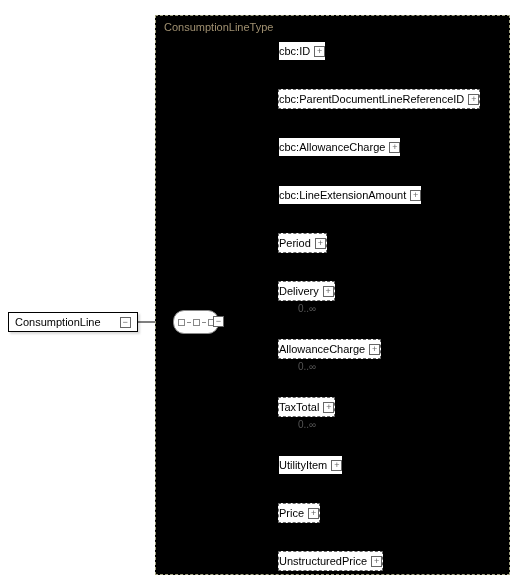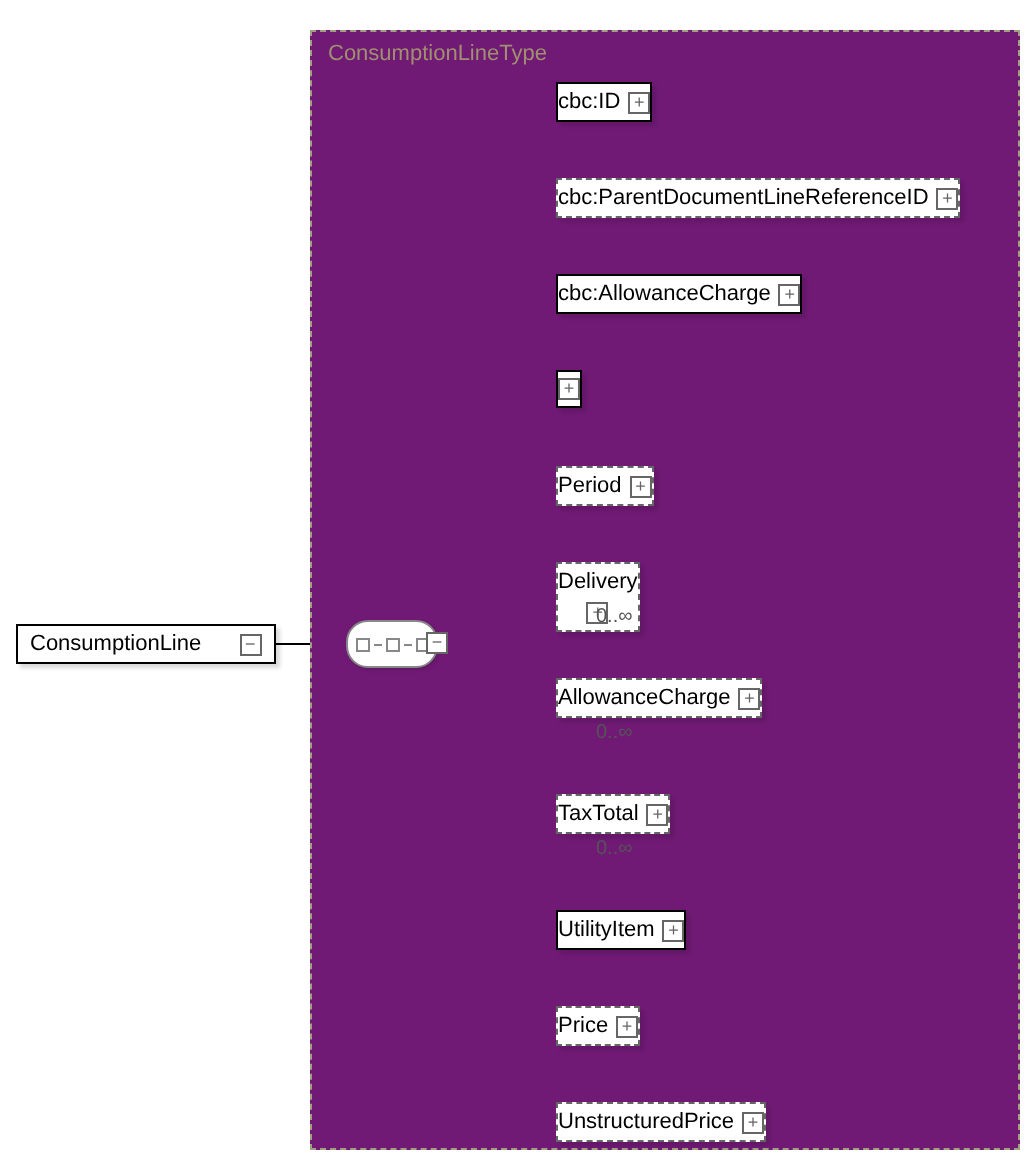--- a/index.html
+++ b/index.html
@@ -12,21 +12,21 @@
     background: #fff;
     position: relative;
     overflow: hidden;
   }
   .type-container {
     position: absolute;
     left: 155px;
     top: 15px;
     width: 355px;
     height: 560px;
-    background: #701a75;
+    background: #000000;
     border: 1px dashed #a0a080;
     padding: 5px 8px;
     box-sizing: border-box;
   }
   .type-label {
     color: #a09070;
     font-size: 11px;
   }
   .root-box {
     position: absolute;
@@ -156,27 +156,28 @@
     </div>
     <div class="child dashed" style="top: 89px; left: 278px;">
       <span>cbc:ParentDocumentLineReferenceID</span>
       <span class="expand-btn">+</span>
     </div>
     <div class="child solid" style="top: 137px; left: 278px;">
       <span>cbc:AllowanceCharge</span>
       <span class="expand-btn">+</span>
     </div>
     <div class="child solid" style="top: 185px; left: 278px;">
+      <span>cbc:LineExtensionAmount</span>
       <span class="expand-btn">+</span>
     </div>
     <div class="child dashed" style="top: 233px; left: 278px;">
       <span>Period</span>
       <span class="expand-btn">+</span>
     </div>
-    <div class="child dashed" style="top: 281px; left: 278px; flex-direction: column;">
+    <div class="child dashed" style="top: 281px; left: 278px;">
       <span>Delivery</span>
       <span class="expand-btn">+</span>
     </div>
     <div class="occ" style="top: 303px; left: 298px;">0..∞</div>
     <div class="child dashed" style="top: 339px; left: 278px;">
       <span>AllowanceCharge</span>
       <span class="expand-btn">+</span>
     </div>
     <div class="occ" style="top: 361px; left: 298px;">0..∞</div>
     <div class="child dashed" style="top: 397px; left: 278px;">

